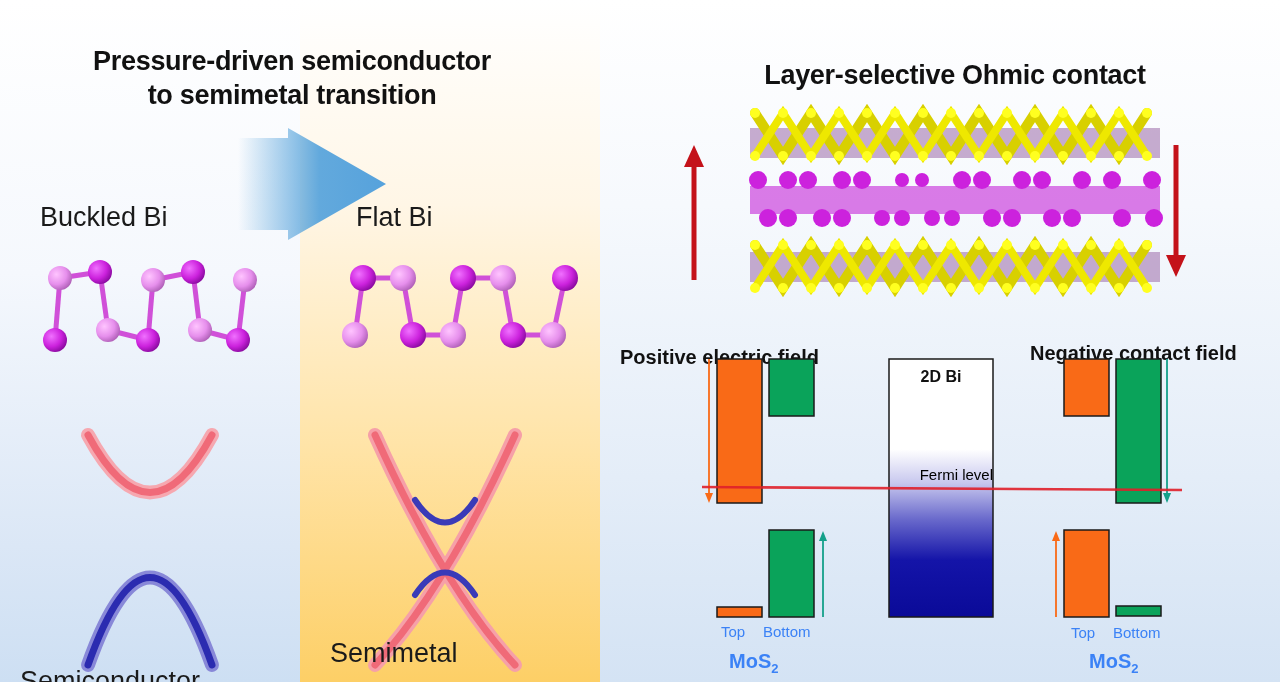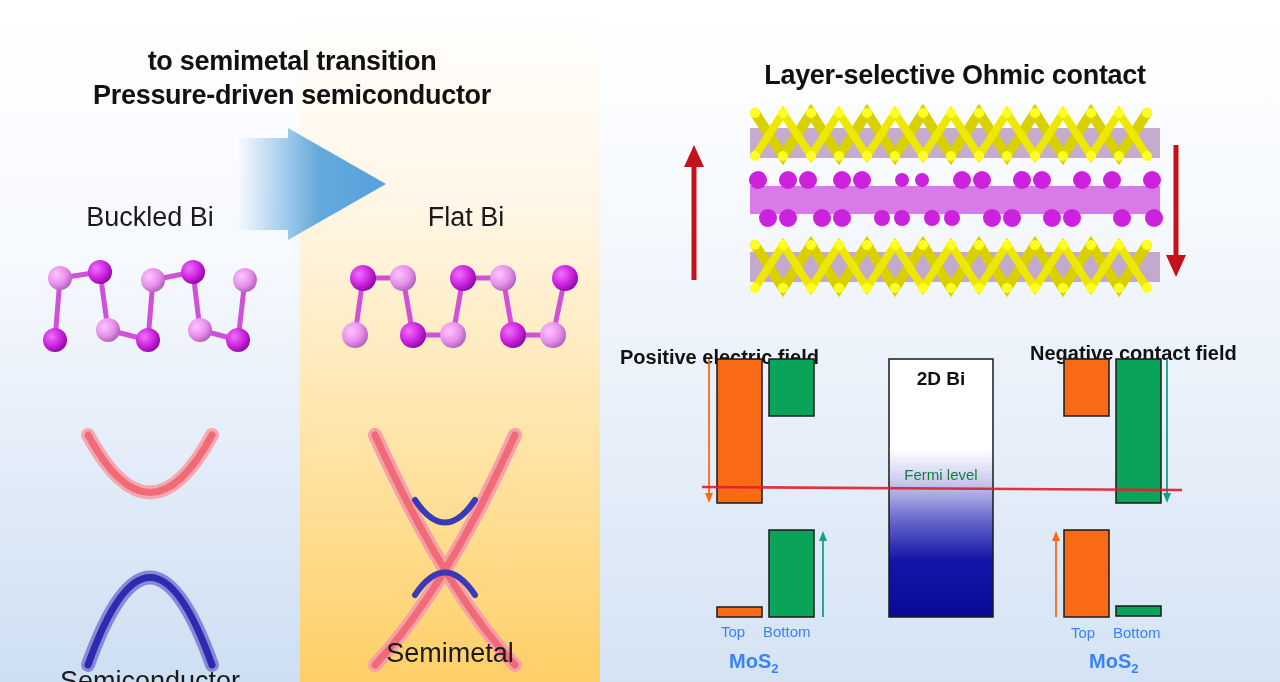--- a/index.html
+++ b/index.html
@@ -18,38 +18,38 @@
   }
   .panel-right {
     position:absolute; left:600px; top:0; width:680px; height:682px;
     background: linear-gradient(180deg, #ffffff 0%, #f6f9fd 30%, #e4edf8 70%, #d4e3f4 100%);
   }
   .title {
     position:absolute; font-weight:bold; color:#111; text-align:center;
     font-size:27px; line-height:34px; letter-spacing:-0.3px;
   }
   .label {
-    position:absolute; color:#1a1a1a; font-size:27px; text-align:center;
+    position:absolute; color:#1a1a1a; font-size:27px; text-align:left;
   }
   .field-label { position:absolute; font-weight:bold; font-size:20px; color:#111;margin-top:20px; }
   .small-label { position:absolute; font-size:15px; color:#3b82f6; }
   .mos2 { position:absolute; font-weight:bold; font-size:20px; color:#3b82f6; }
   .mos2 sub { font-size:13px; }
   svg { position:absolute; overflow:visible; }
 </style>
 </head>
 <body>
 
 <div class="panel-left"></div>
 <div class="panel-mid"></div>
 <div class="panel-right"></div>
 
 <div class="title" style="left:0; top:44px; width:584px;">
+  <div>Pressure-driven semiconductor</div>
   <div>to semimetal transition</div>
-  <div>Pressure-driven semiconductor</div>
 </div>
 
 <svg width="160" height="120" style="left:238px; top:128px;">
   <defs>
     <linearGradient id="arrowGrad" x1="0" y1="0" x2="1" y2="0">
       <stop offset="0" stop-color="#5aa5dc" stop-opacity="0"></stop>
       <stop offset="0.55" stop-color="#5aa5dc" stop-opacity="0.95"></stop>
       <stop offset="1" stop-color="#56a2dc"></stop>
     </linearGradient>
   </defs>
@@ -307,22 +307,22 @@
     <polygon points="473,138 477,148 481,138" fill="#14a08a"></polygon>
   </g>
   <g>
     <line x1="366" y1="262" x2="366" y2="184" stroke="#f96a17" stroke-width="1.8"></line>
     <polygon points="362,186 366,176 370,186" fill="#f96a17"></polygon>
   </g>
 
   <line x1="12" y1="132" x2="492" y2="135" stroke="#e0202a" stroke-width="2.5" opacity="0.9"></line>
 </svg>
 
-<div class="small-label" style="left:889px; top:368px; width:104px; text-align:center; font-weight:bold; font-size:19px; color:#111;">2D Bi</div>
-<div class="small-label" style="left:889px; top:466px; width:104px; text-align:center; color:#15803d;">Fermi level</div>
+<div class="small-label" style="left:889px; top:368px; width:104px; text-align:center; font-weight:bold; font-size:16px; color:#111;">2D Bi</div>
+<div class="small-label" style="left:889px; top:466px; width:104px; text-align:right; color:#000000;">Fermi level</div>
 
 <div class="small-label" style="left:721px; top:623px;">Top</div>
 <div class="small-label" style="left:763px; top:623px;">Bottom</div>
 <div class="mos2" style="left:729px; top:650px;"><span>MoS</span><sub>2</sub></div>
 
 <div class="small-label" style="left:1071px; top:624px;">Top</div>
 <div class="small-label" style="left:1113px; top:624px;">Bottom</div>
 <div class="mos2" style="left:1089px; top:650px;"><span>MoS</span><sub>2</sub></div>
 
 </body></html>

